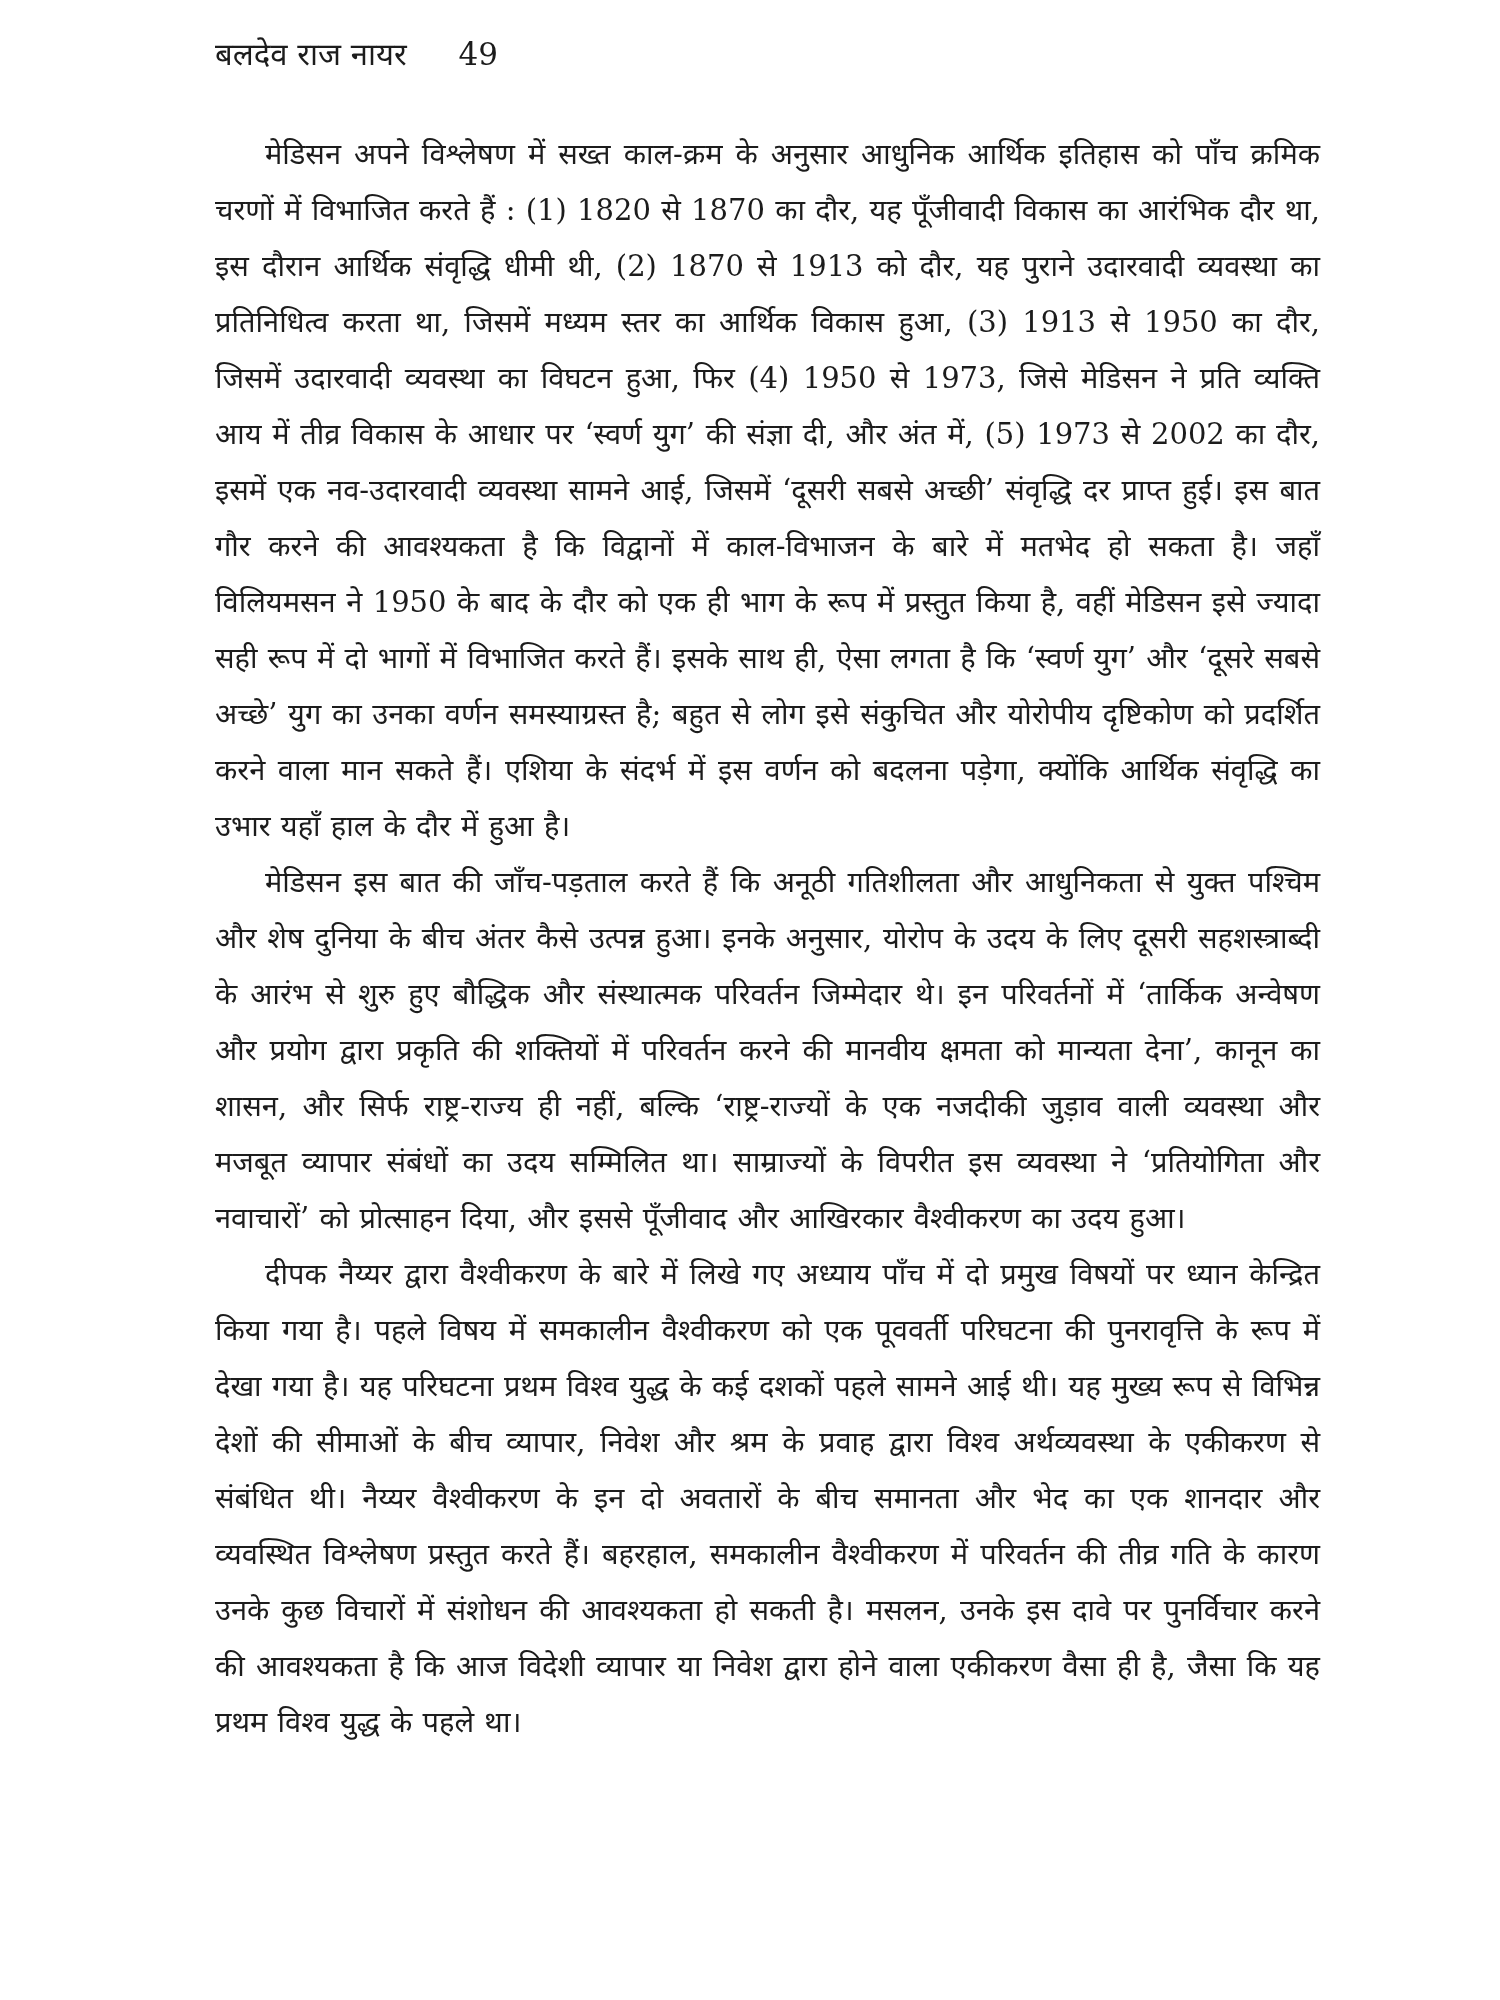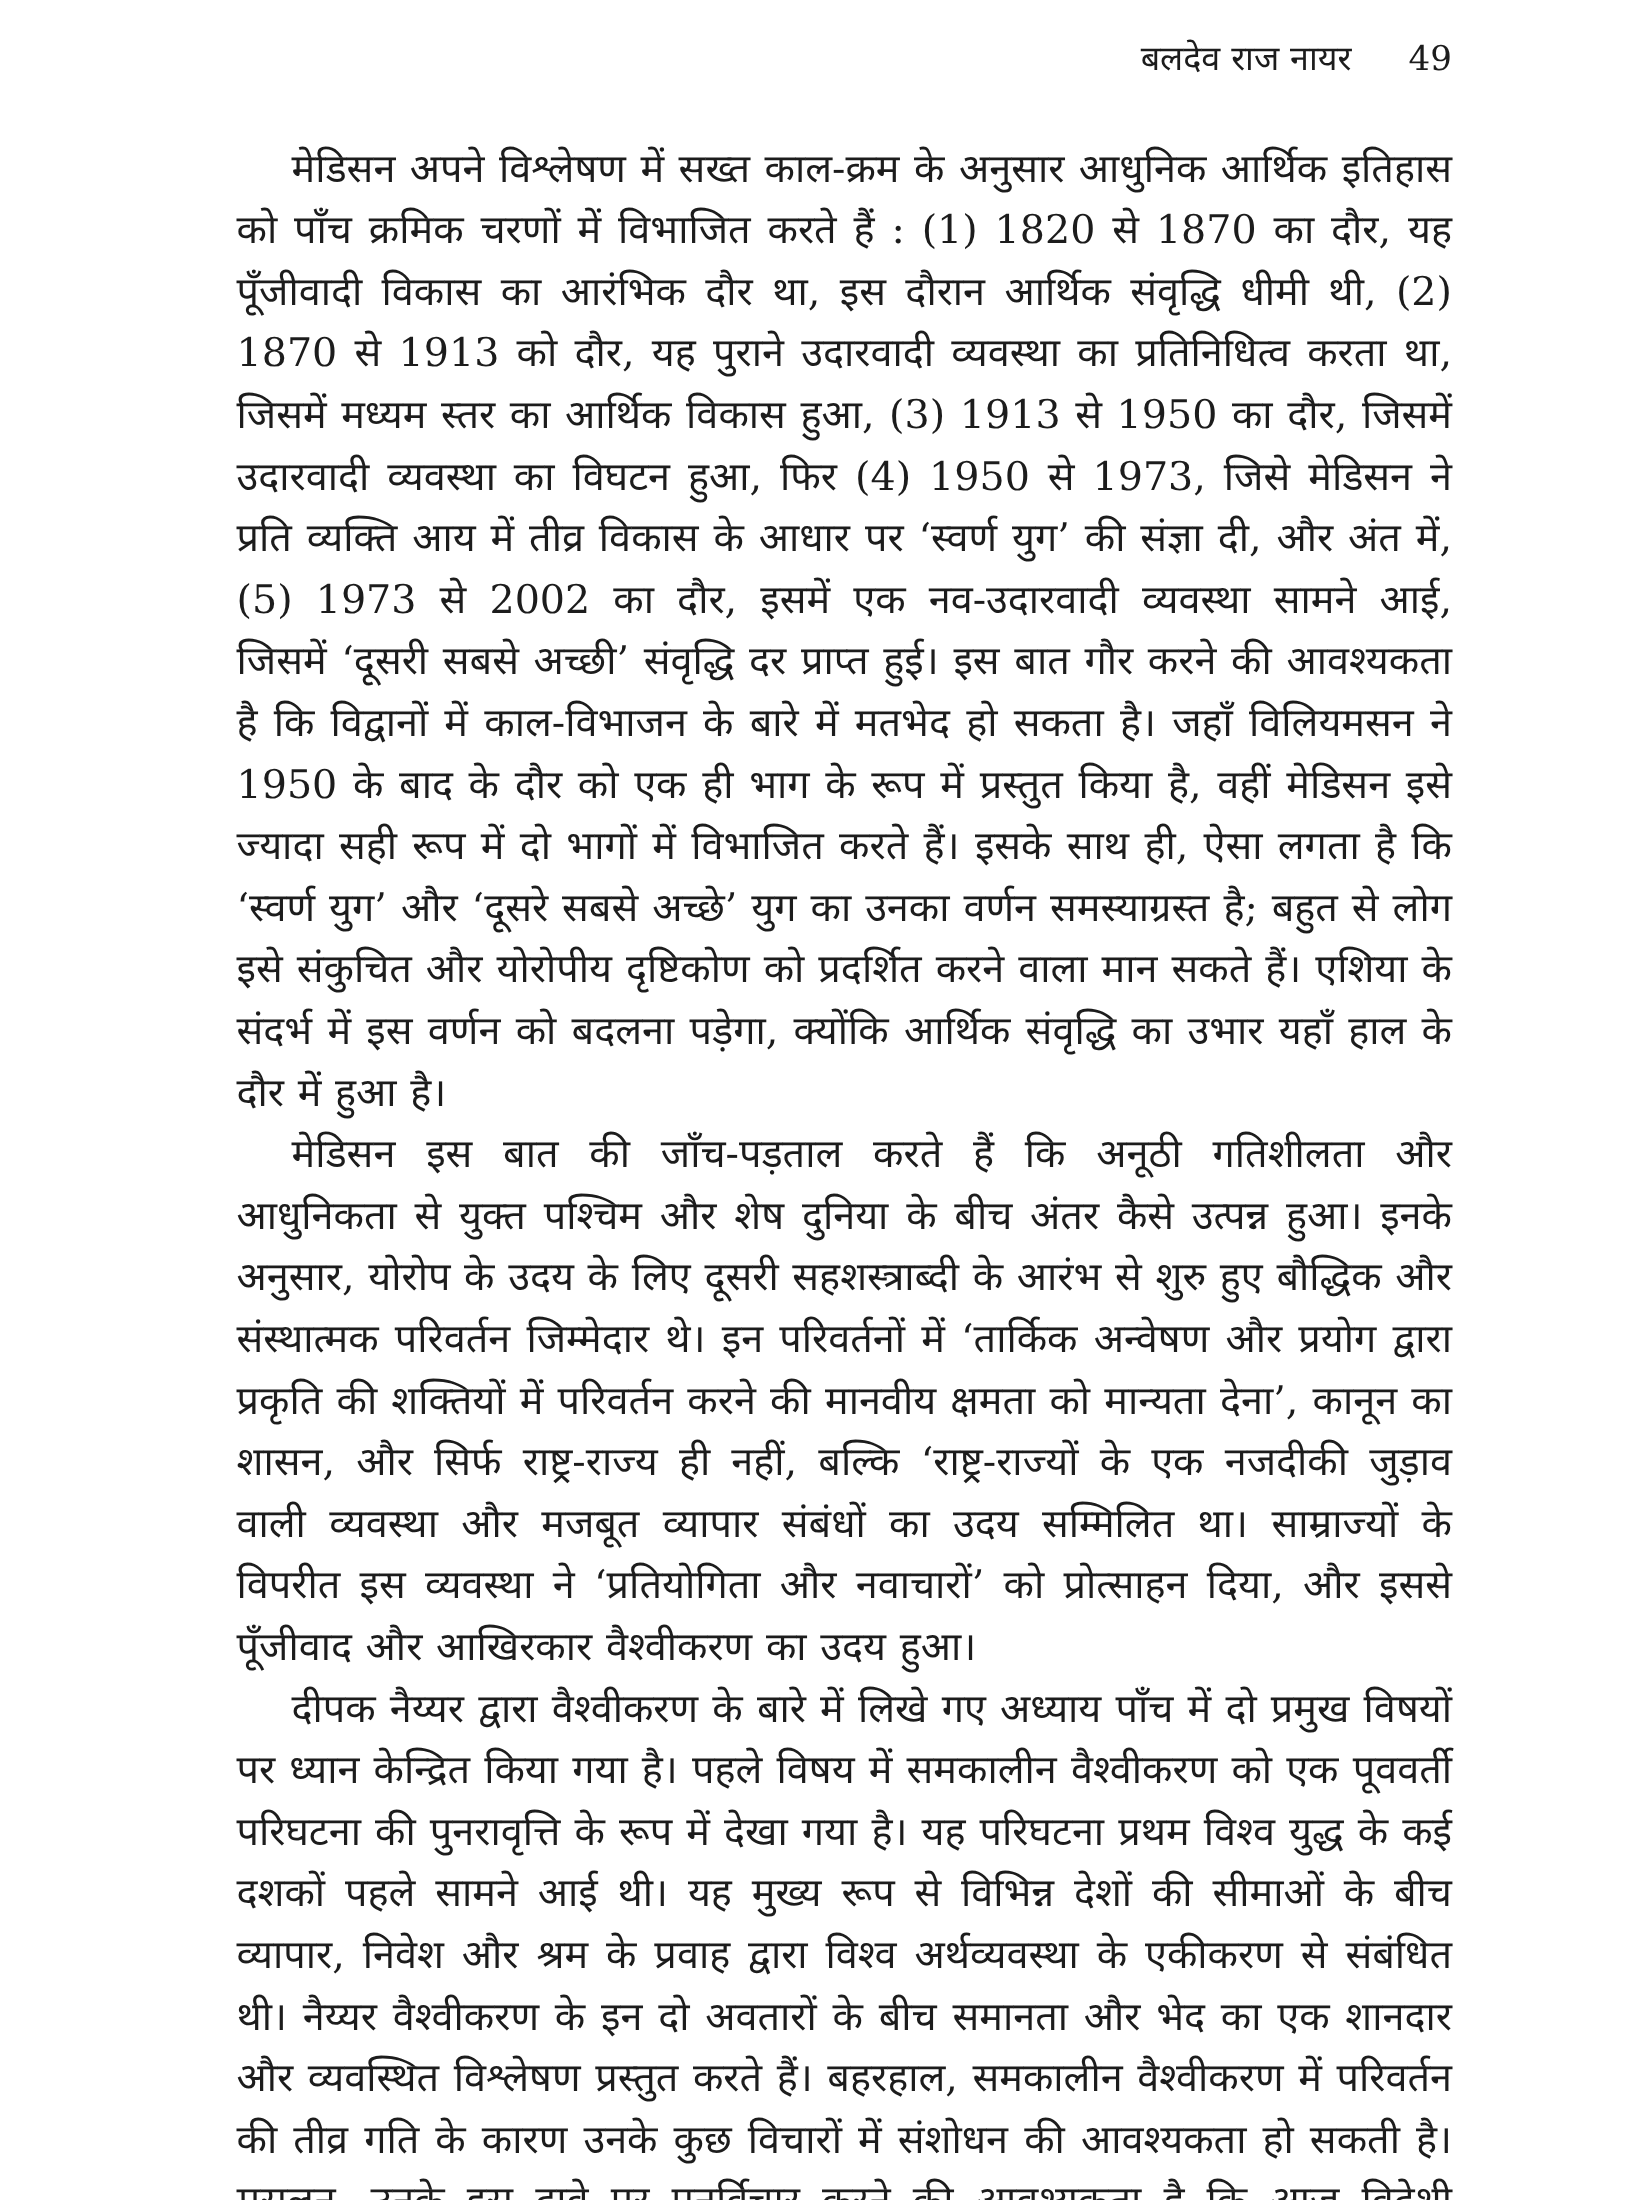--- a/index.html
+++ b/index.html
@@ -13,34 +13,33 @@
     height: 2000px;
     margin: 0 auto;
     background: #ffffff;
     box-sizing: border-box;
     padding: 34px 180px 40px 215px;
     font-family: "DejaVu Serif", "DejaVu Sans", serif;
     color: #1c1c1c;
     overflow: hidden;
   }
   .running-head {
-    text-align: right;
     font-size: 31px;
     line-height: 40px;
     margin-bottom: 52px;
     color: #1c1c1c;
     white-space: nowrap;
   }
   .running-head .pagenum {
     display: inline-block;
     margin-left: 42px;
   }
   .page-body p {
     margin: 0;
-    font-size: 36px;
+    font-size: 29px;
     line-height: 56px;
     text-align: justify;
     text-indent: 50px;
     color: #1c1c1c;
     word-spacing: 1px;
   }
 </style>
 </head>
 <body>
 

